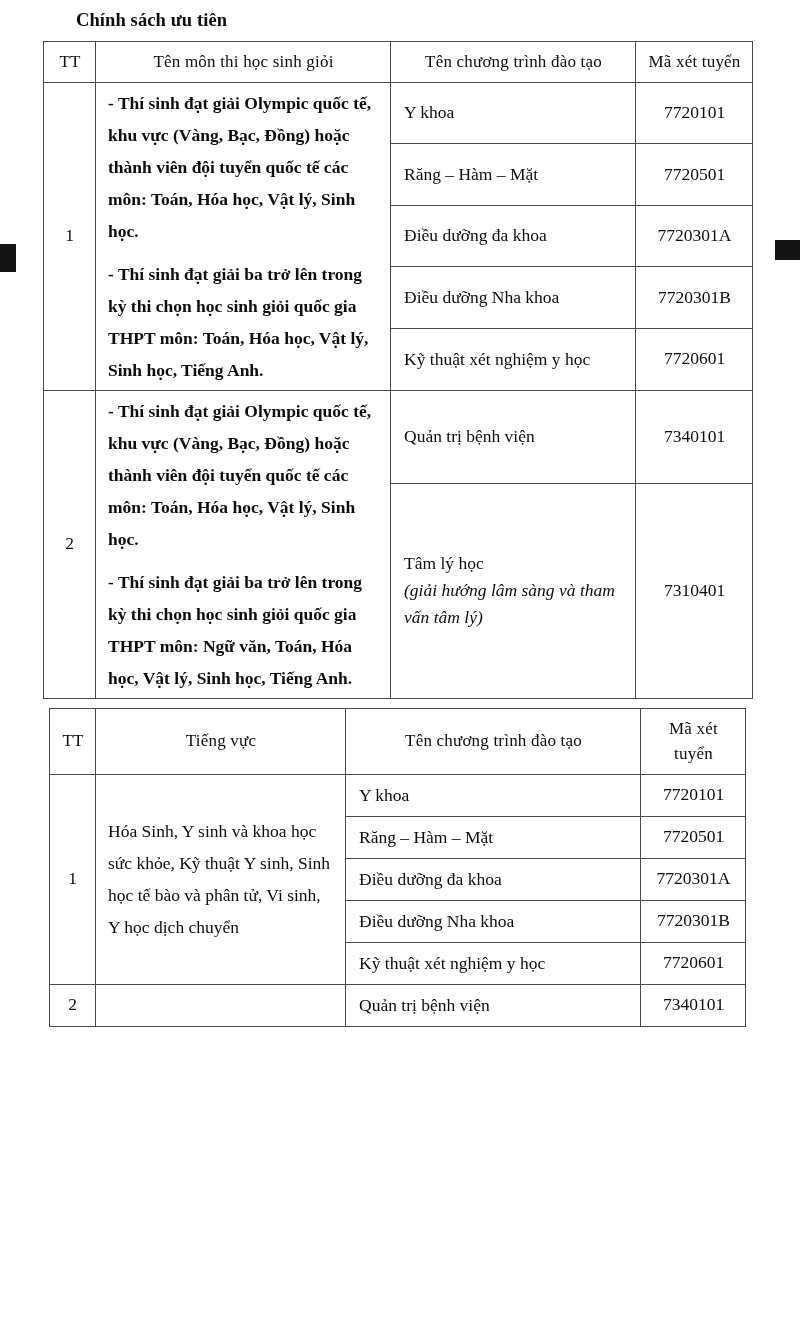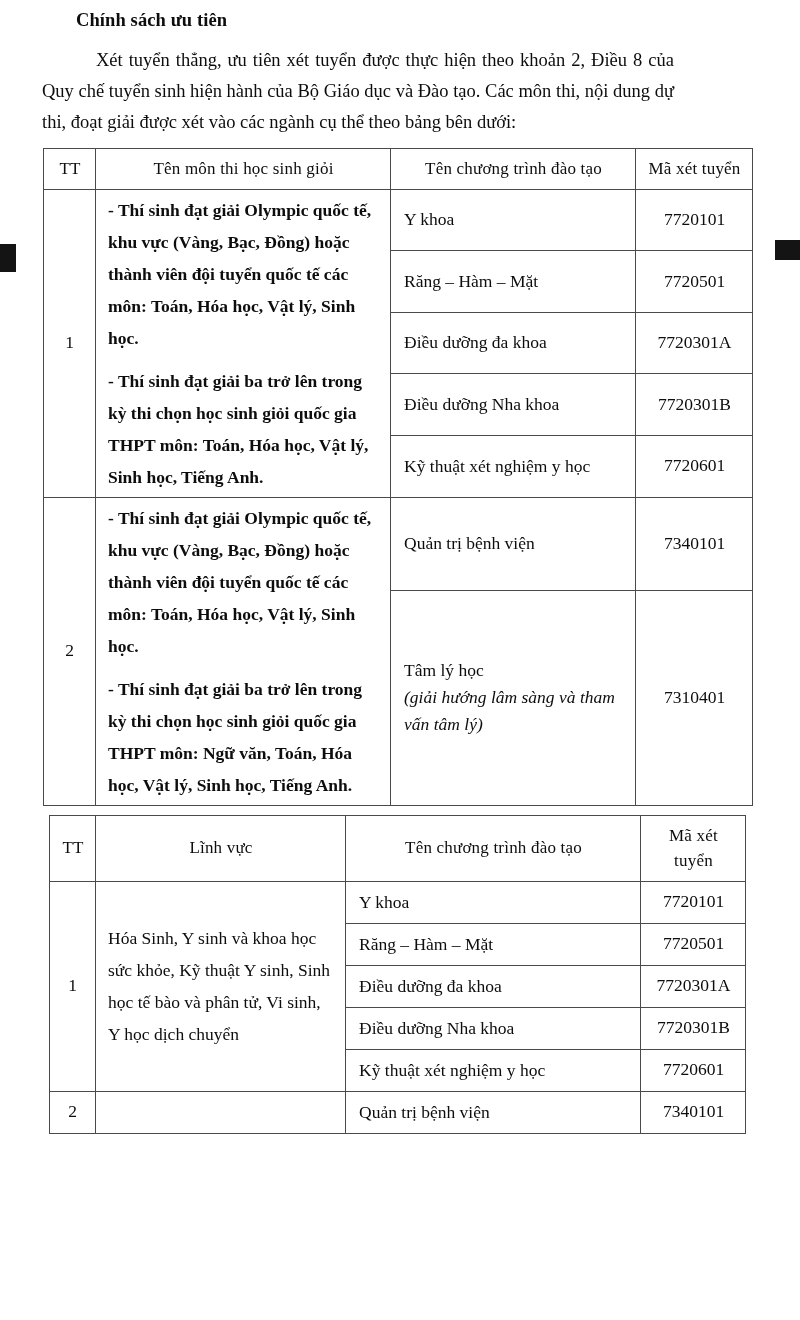--- a/index.html
+++ b/index.html
@@ -124,21 +124,20 @@
 </head>
 <body>
 
 <div class="scan-mark left"></div>
 <div class="scan-mark right"></div>
 
 <div class="page">
 
   <div class="heading">Chính sách ưu tiên</div>
 
-  <div class="para">Xét tuyển thẳng, ưu tiên xét tuyển được thực hiện theo khoản 2, Điều 8 của Quy chế tuyển sinh hiện hành của Bộ Giáo dục và Đào tạo. Các môn thi, nội dung dự thi, đoạt giải được xét vào các ngành cụ thể theo bảng bên dưới:</div>
 
 
   <table class="tbl-a">
     <colgroup>
       <col class="c1">
         <col class="c2">
         <col class="c3">
         <col class="c4">
     </colgroup>
     <thead>
@@ -200,21 +199,21 @@
   <table class="tbl-b">
     <colgroup>
       <col class="c1">
         <col class="c2">
         <col class="c3">
         <col class="c4">
     </colgroup>
     <thead>
       <tr>
         <th>TT</th>
-        <th>Lĩnh vực</th>
+        <th>Tiếng vực</th>
         <th>Tên chương trình đào tạo</th>
         <th>Mã xét tuyển</th>
       </tr>
     </thead>
     <tbody>
       <tr>
         <td class="tt" rowspan="5">1</td>
         <td class="desc" rowspan="5">Hóa Sinh, Y sinh và khoa học sức khỏe, Kỹ thuật Y sinh, Sinh học tế bào và phân tử, Vi sinh, Y học dịch chuyển</td>
         <td class="prog">Y khoa</td>
         <td class="code">7720101</td>

